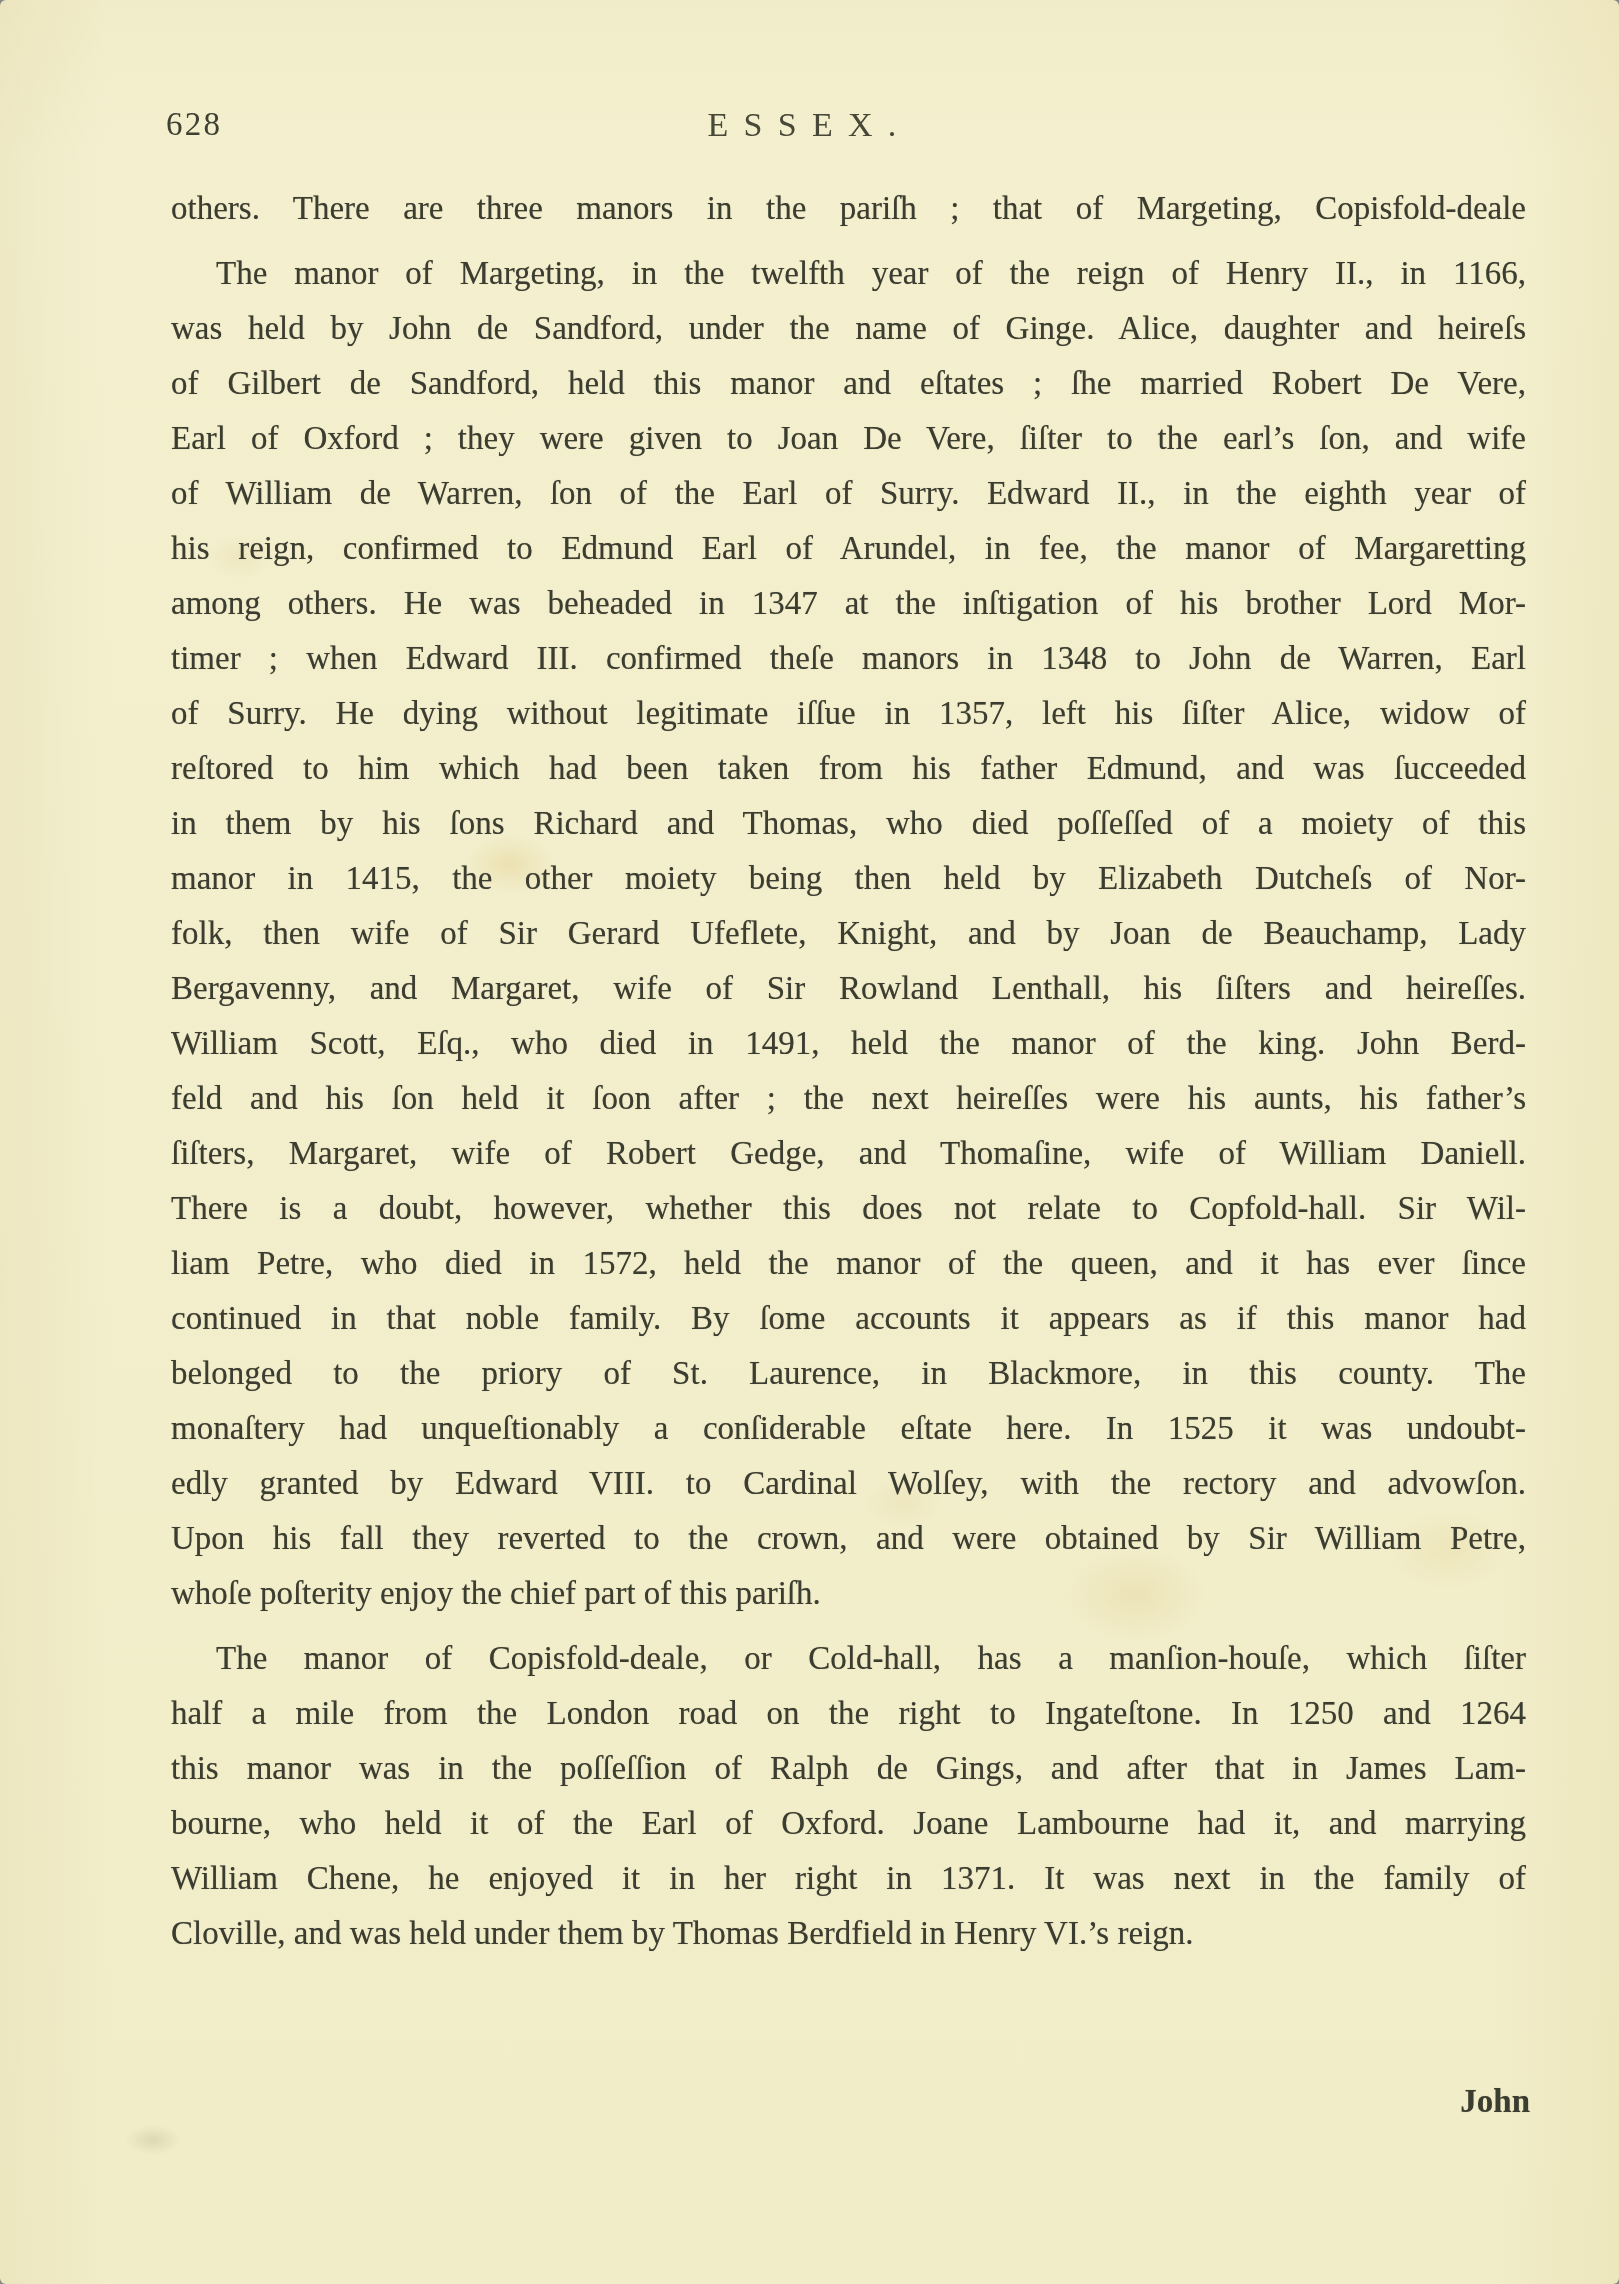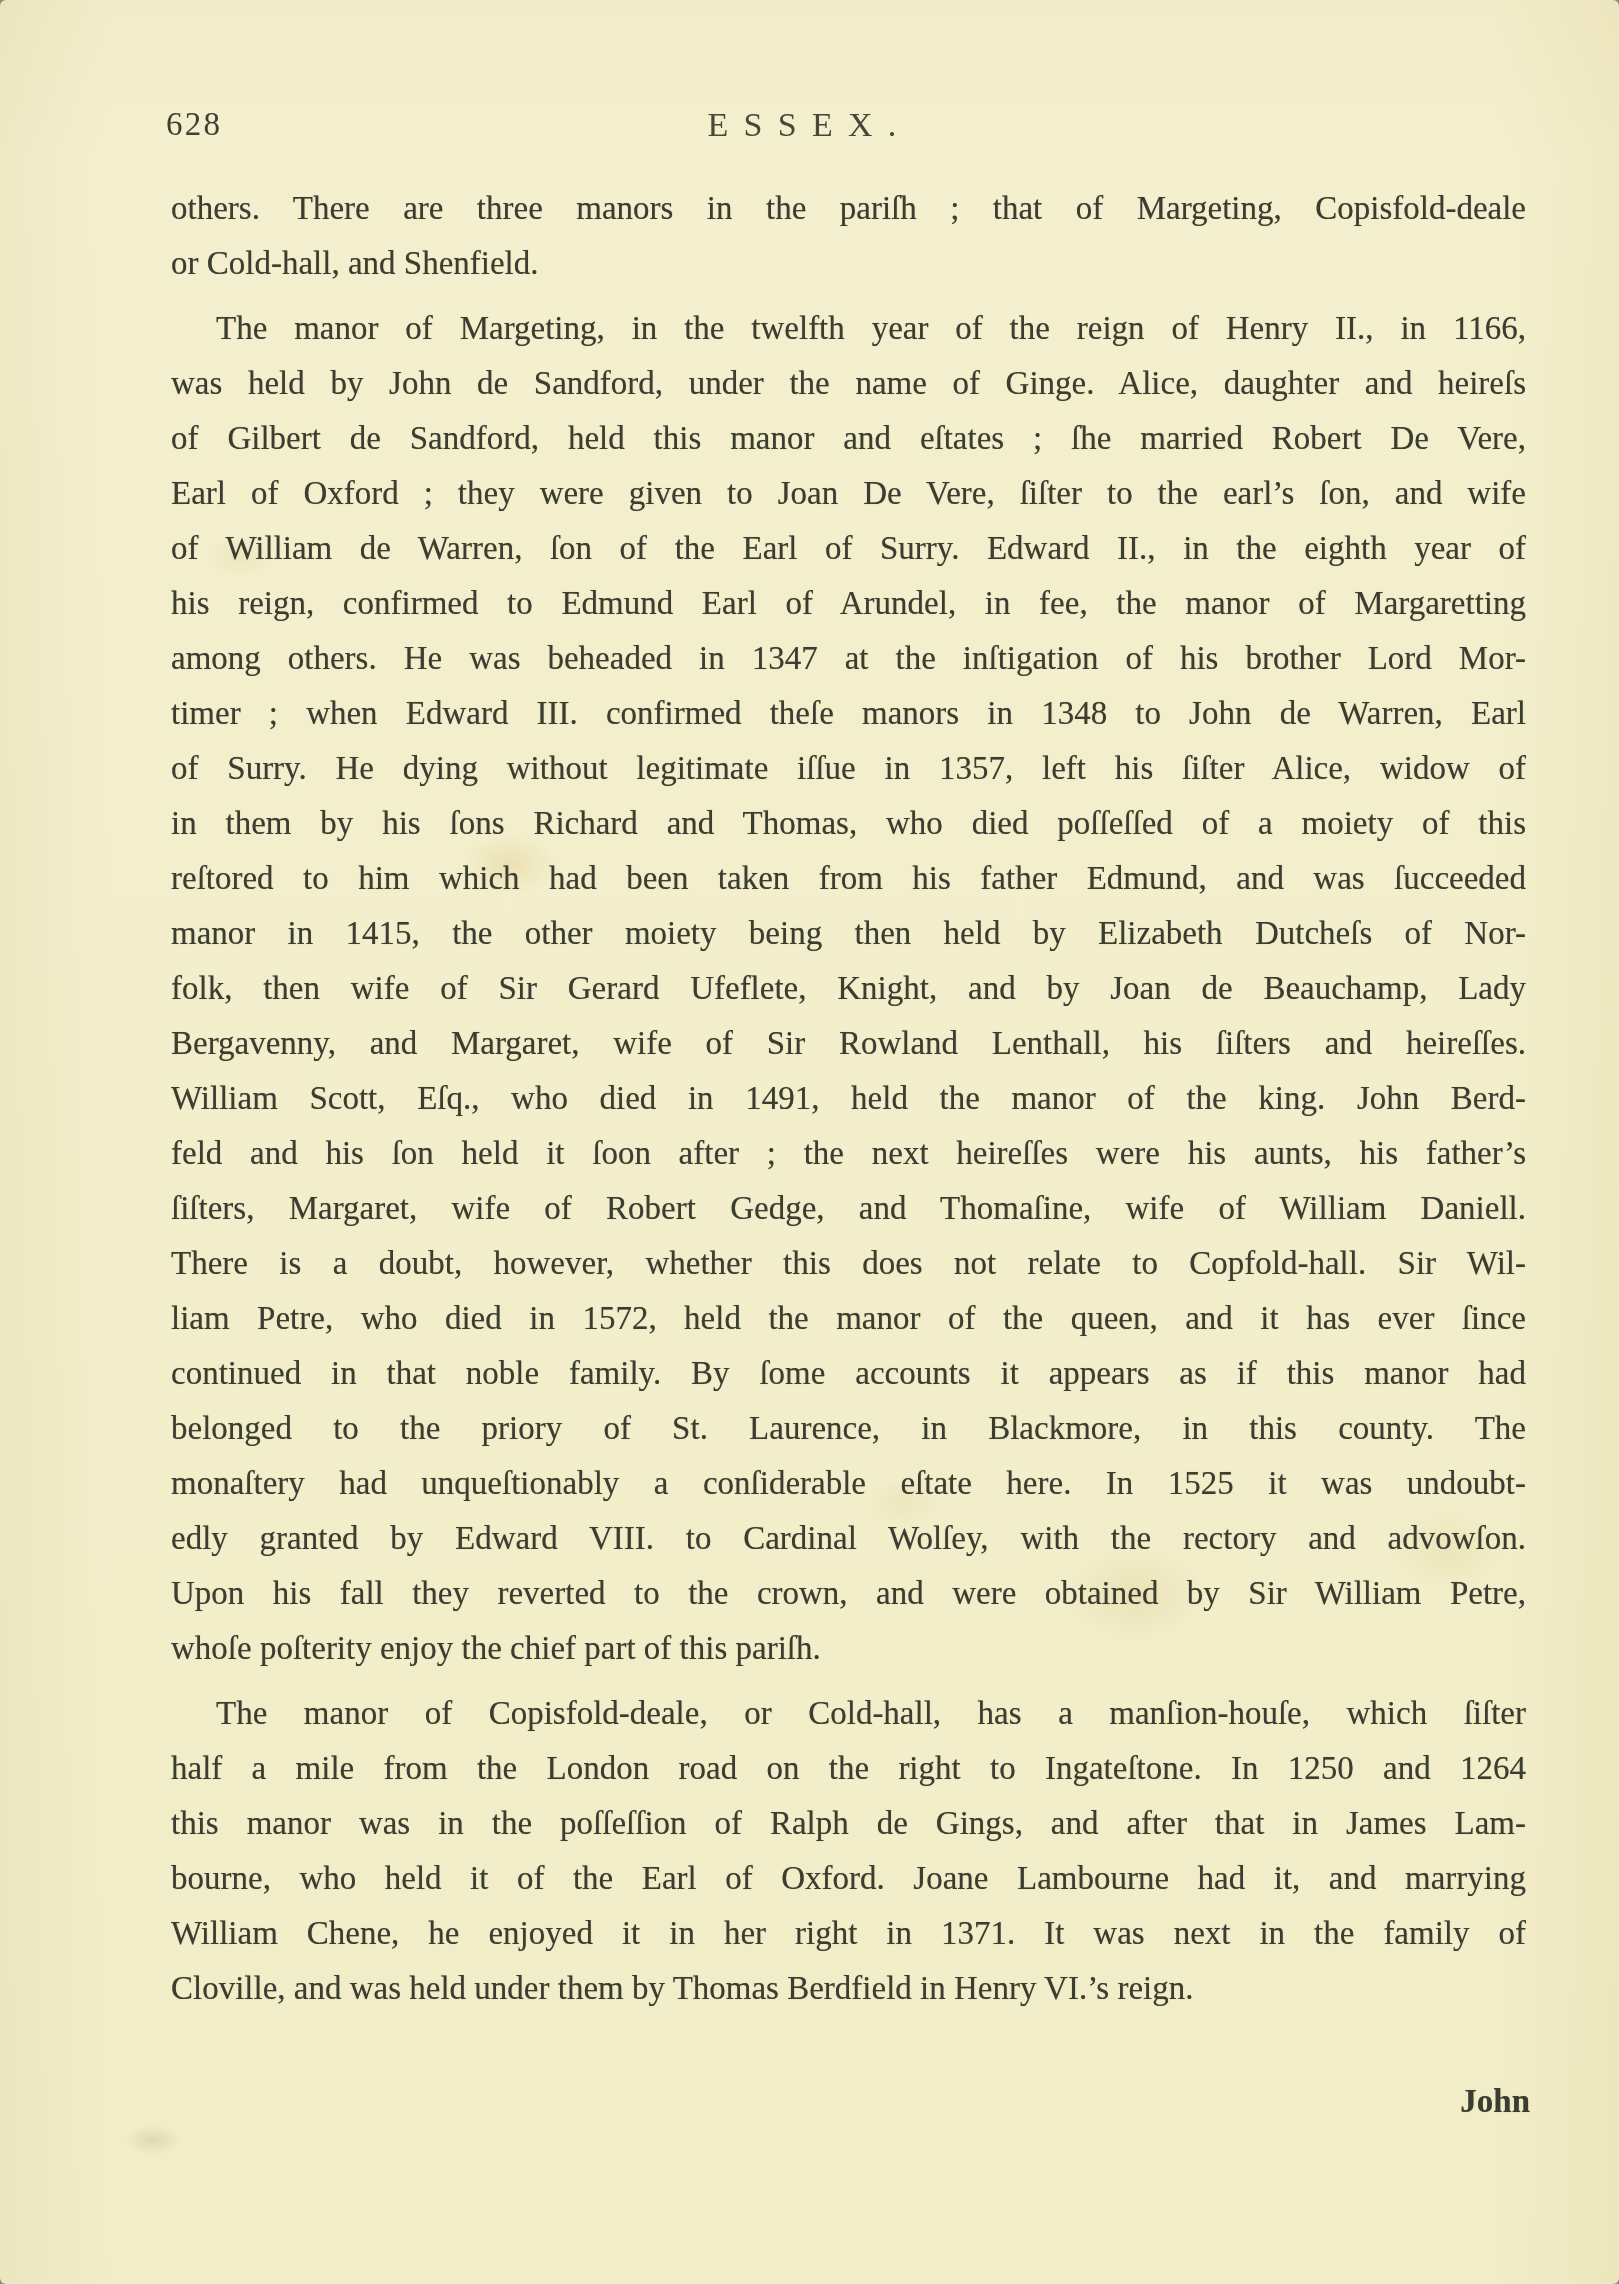--- a/index.html
+++ b/index.html
@@ -84,35 +84,34 @@
 
   <div class="running-head">
     <span class="pagenum">628</span>
     <span class="running-title">ESSEX.</span>
   </div>
 
   <div class="body-block">
 
     <div class="para">
       <div class="line">others.  There are three manors in the pariſh ; that of Margeting, Copisfold-deale</div>
-      <div class="line lastline">or Cold-hall, and Shenfield.</div>
     </div>
 
     <div class="para spaced">
       <div class="line indent">The manor of Margeting, in the twelfth year of the reign of Henry II., in 1166,</div>
       <div class="line">was held by John de Sandford, under the name of Ginge.  Alice, daughter and heireſs</div>
       <div class="line">of Gilbert de Sandford, held this manor and eſtates ; ſhe married Robert De Vere,</div>
       <div class="line">Earl of Oxford ; they were given to Joan De Vere, ſiſter to the earl’s ſon, and wife</div>
       <div class="line">of William de Warren, ſon of the Earl of Surry.  Edward II., in the eighth year of</div>
       <div class="line">his reign, confirmed to Edmund Earl of Arundel, in fee, the manor of Margaretting</div>
       <div class="line">among others.  He was beheaded in 1347 at the inſtigation of his brother Lord Mor-</div>
       <div class="line">timer ; when Edward III. confirmed theſe manors in 1348 to John de Warren, Earl</div>
       <div class="line">of Surry.  He dying without legitimate iſſue in 1357, left his ſiſter Alice, widow of</div>
+      <div class="line">reſtored to him which had been taken from his father Edmund, and was ſucceeded</div>
       <div class="line">in them by his ſons Richard and Thomas, who died poſſeſſed of a moiety of this</div>
-      <div class="line">reſtored to him which had been taken from his father Edmund, and was ſucceeded</div>
       <div class="line">manor in 1415, the other moiety being then held by Elizabeth Dutcheſs of Nor-</div>
       <div class="line">folk, then wife of Sir Gerard Ufeflete, Knight, and by Joan de Beauchamp, Lady</div>
       <div class="line">Bergavenny, and Margaret, wife of Sir Rowland Lenthall, his ſiſters and heireſſes.</div>
       <div class="line">William Scott, Eſq., who died in 1491, held the manor of the king.  John Berd-</div>
       <div class="line">feld and his ſon held it ſoon after ; the next heireſſes were his aunts, his father’s</div>
       <div class="line">ſiſters, Margaret, wife of Robert Gedge, and Thomaſine, wife of William Daniell.</div>
       <div class="line">There is a doubt, however, whether this does not relate to Copfold-hall.  Sir Wil-</div>
       <div class="line">liam Petre, who died in 1572, held the manor of the queen, and it has ever ſince</div>
       <div class="line">continued in that noble family.  By ſome accounts it appears as if this manor had</div>
       <div class="line">belonged to the priory of St. Laurence, in Blackmore, in this county.  The</div>

